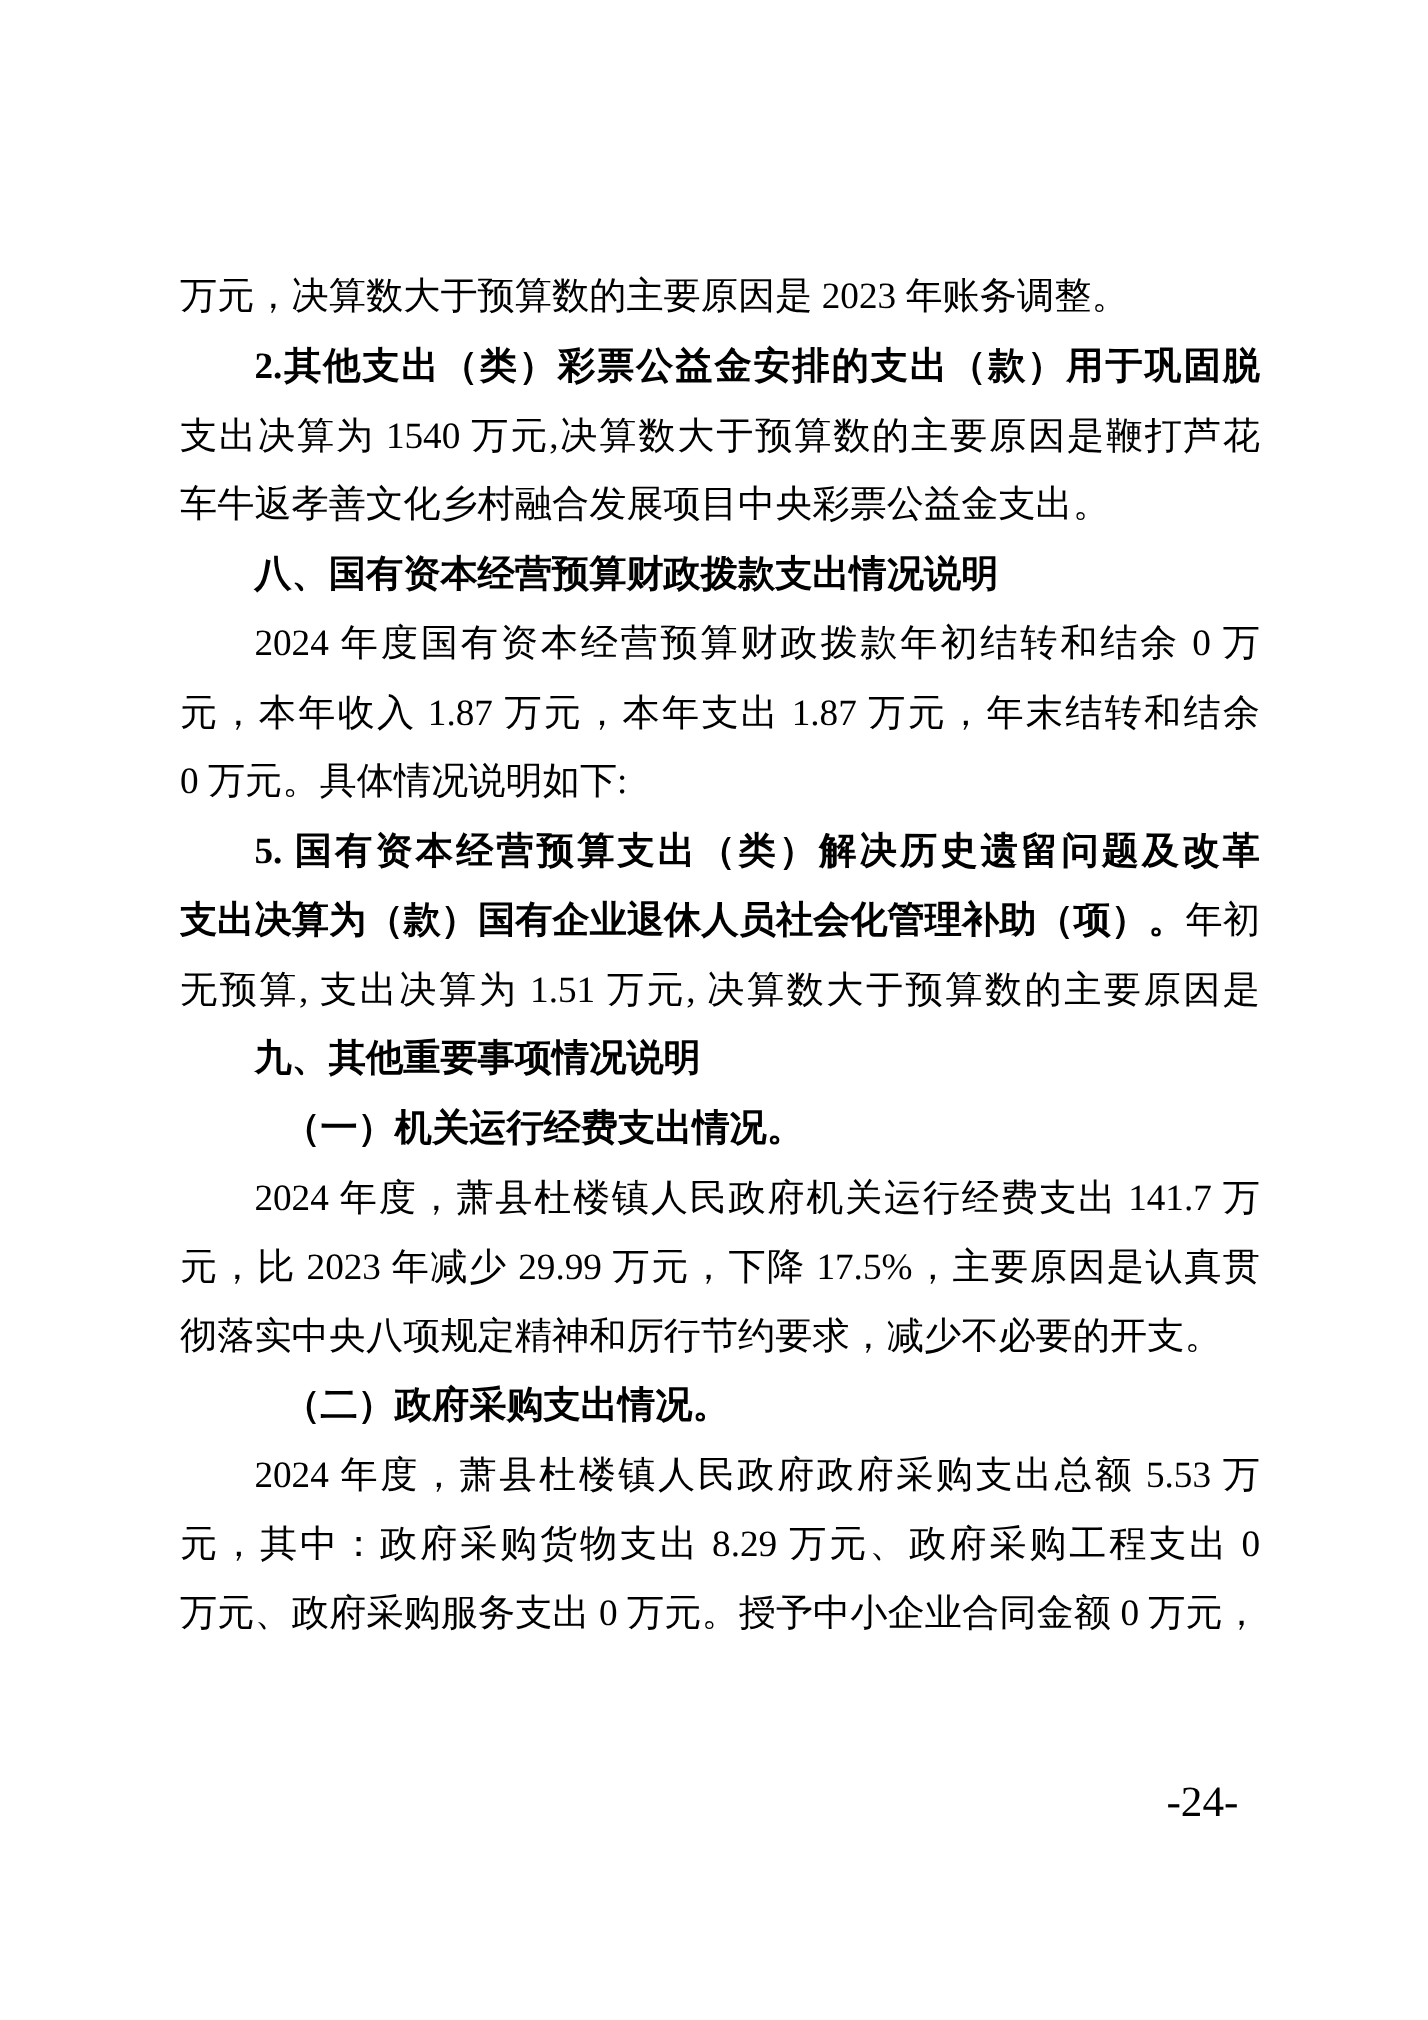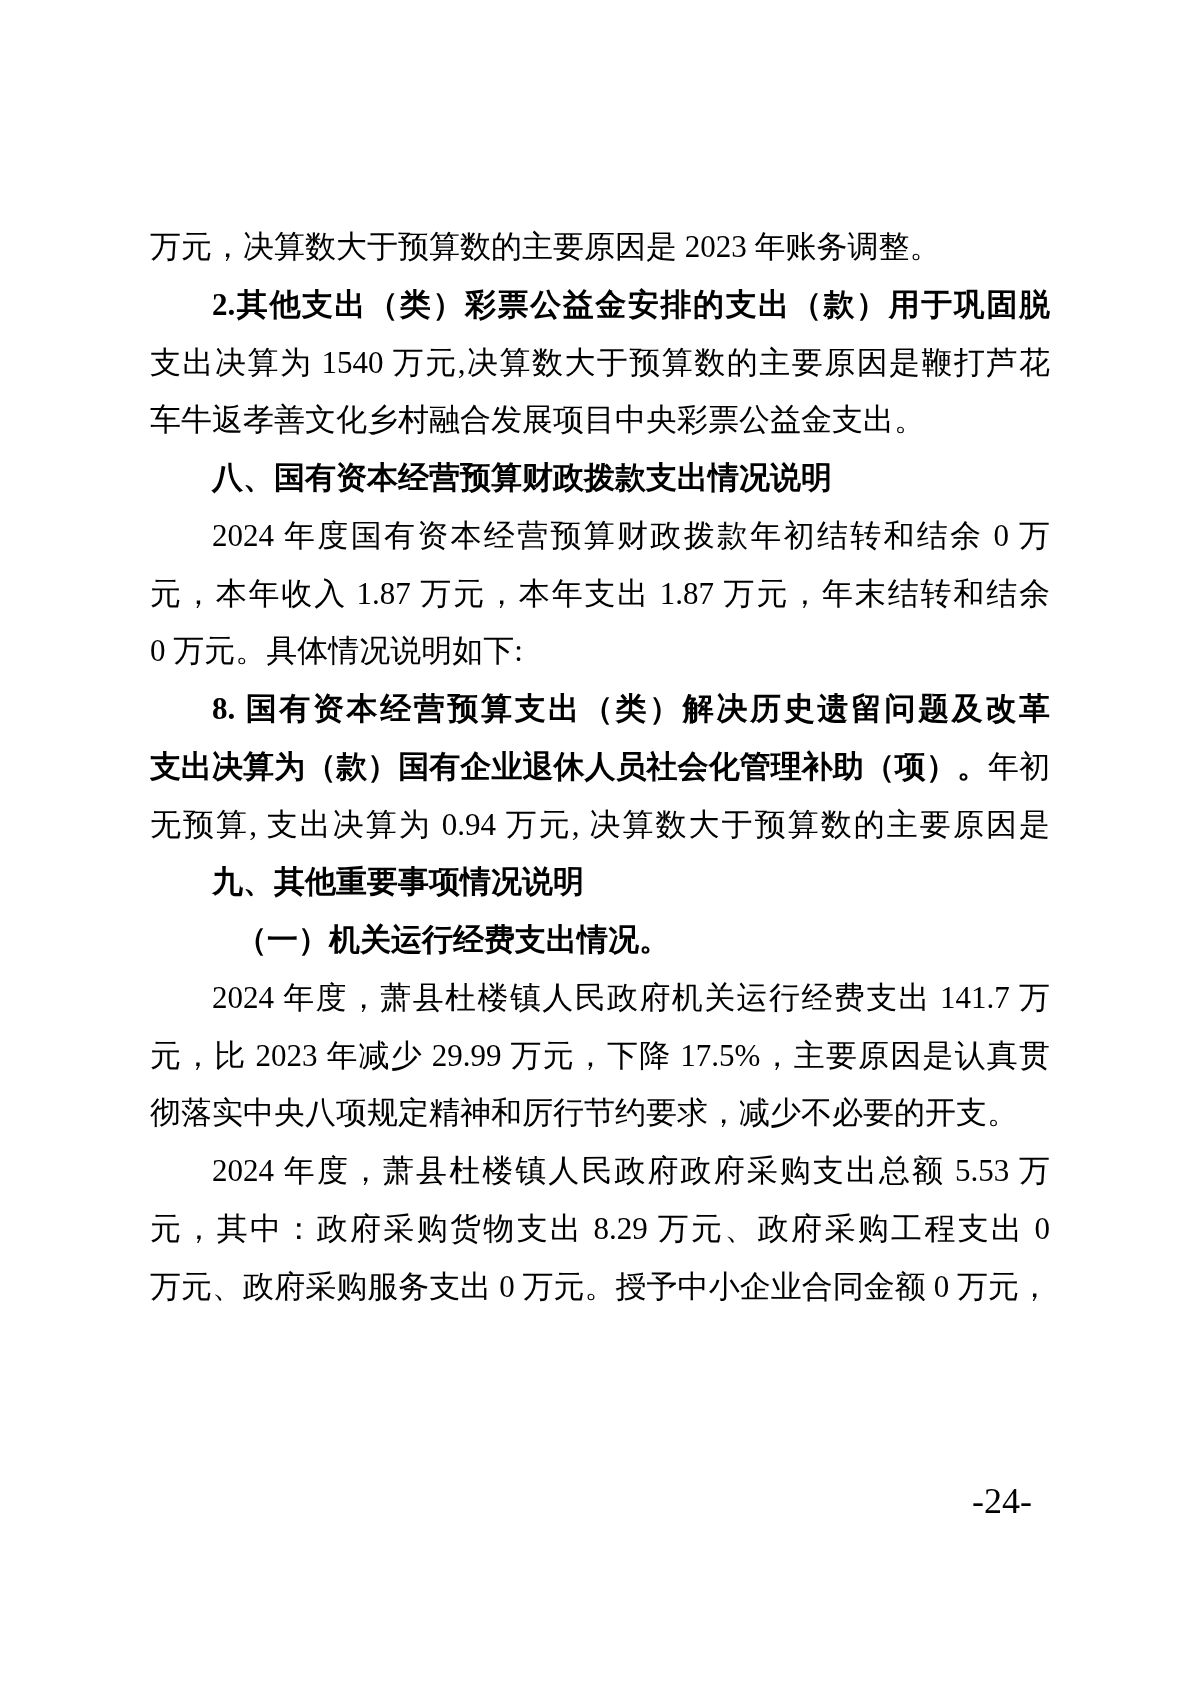--- a/index.html
+++ b/index.html
@@ -63,26 +63,27 @@
 <div class="page">
   <div class="text-block">
       <div class="line left"><span class="run-normal">万元，决算数大于预算数的主要原因是 2023 年账务调整。</span></div>
       <div class="line justify indent"><span class="run-bold">2.其他支出（类）彩票公益金安排的支出（款）用于巩固脱</span></div>
       <div class="line justify"><span class="run-normal">支出决算为 1540 万元,决算数大于预算数的主要原因是鞭打芦花</span></div>
       <div class="line left"><span class="run-normal">车牛返孝善文化乡村融合发展项目中央彩票公益金支出。</span></div>
       <div class="line left indent"><span class="run-hei">八、国有资本经营预算财政拨款支出情况说明</span></div>
       <div class="line justify indent"><span class="run-normal">2024 年度国有资本经营预算财政拨款年初结转和结余 0 万</span></div>
       <div class="line justify"><span class="run-normal">元，本年收入 1.87 万元，本年支出 1.87 万元，年末结转和结余</span></div>
       <div class="line left"><span class="run-normal">0 万元。具体情况说明如下:</span></div>
-      <div class="line justify indent"><span class="run-bold">8. 国有资本经营预算支出（类）解决历史遗留问题及改革</span></div>
+      <div class="line justify indent"><span class="run-bold">5. 国有资本经营预算支出（类）解决历史遗留问题及改革</span></div>
       <div class="line justify"><span class="run-bold">支出决算为（款）国有企业退休人员社会化管理补助（项）。</span><span class="run-normal">年初</span></div>
-      <div class="line justify"><span class="run-normal">无预算, 支出决算为 0.94 万元, 决算数大于预算数的主要原因是</span></div>
+      <div class="line justify"><span class="run-normal">无预算, 支出决算为 1.51 万元, 决算数大于预算数的主要原因是</span></div>
       <div class="line left indent"><span class="run-hei">九、其他重要事项情况说明</span></div>
       <div class="line left indent"><span class="run-kai">（一）机关运行经费支出情况。</span></div>
       <div class="line justify indent"><span class="run-normal">2024 年度，萧县杜楼镇人民政府机关运行经费支出 141.7 万</span></div>
       <div class="line justify"><span class="run-normal">元，比 2023 年减少 29.99 万元，下降 17.5%，主要原因是认真贯</span></div>
       <div class="line left"><span class="run-normal">彻落实中央八项规定精神和厉行节约要求，减少不必要的开支。</span></div>
+      <div class="line left indent"><span class="run-kai">（二）政府采购支出情况。</span></div>
       <div class="line justify indent"><span class="run-normal">2024 年度，萧县杜楼镇人民政府政府采购支出总额 5.53 万</span></div>
       <div class="line justify"><span class="run-normal">元，其中：政府采购货物支出 8.29 万元、政府采购工程支出 0</span></div>
       <div class="line justify"><span class="run-normal">万元、政府采购服务支出 0 万元。授予中小企业合同金额 0 万元，</span></div>
     </div>
   <div class="page-number">-24-</div>
 </div>
 
 </body></html>

